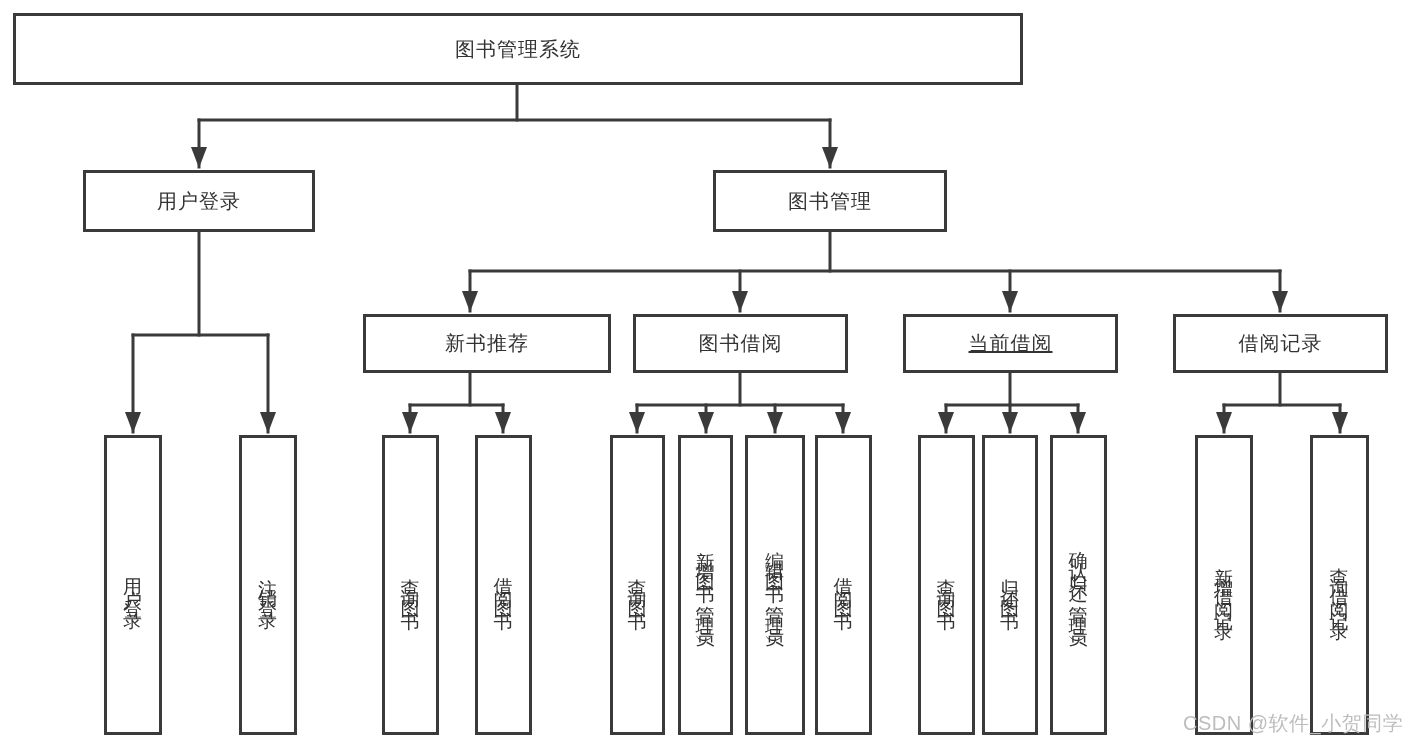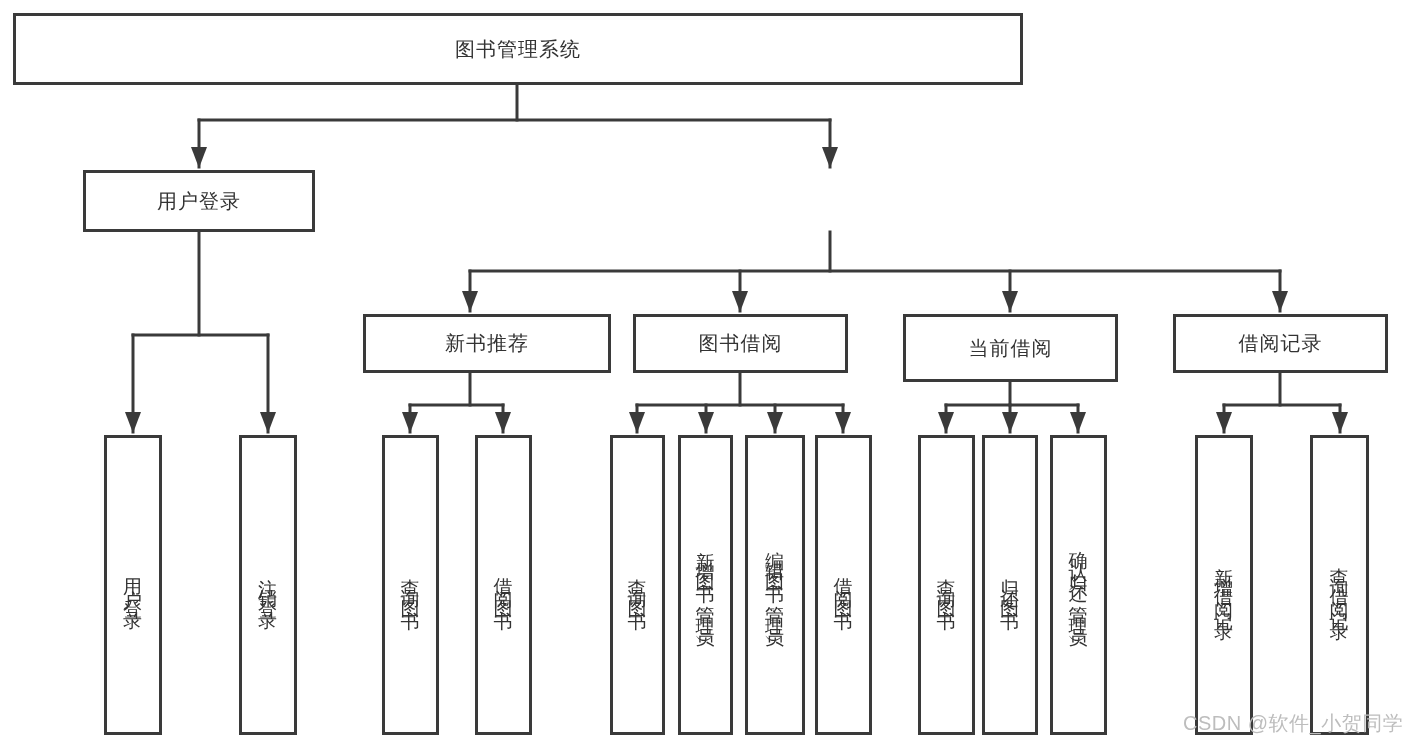--- a/index.html
+++ b/index.html
@@ -73,24 +73,25 @@
       <line x1="1280" y1="373" x2="1280" y2="405"></line>
       <line x1="1224" y1="405" x2="1340" y2="405"></line>
       <line x1="1224" y1="405" x2="1224" y2="432" marker-end="url(#arrow)"></line>
       <line x1="1340" y1="405" x2="1340" y2="432" marker-end="url(#arrow)"></line>
     </g>
   </svg>
 
   <div class="box h-label" style="left:13px;top:13px;width:1010px;height:72px;">图书管理系统</div>
 
   <div class="box h-label" style="left:83px;top:170px;width:232px;height:62px;">用户登录</div>
+  <div class="box h-label" style="left:713px;top:170px;width:234px;height:62px;">图书管理</div>
 
   <div class="box h-label" style="left:363px;top:314px;width:248px;height:59px;">新书推荐</div>
   <div class="box h-label" style="left:633px;top:314px;width:215px;height:59px;">图书借阅</div>
-  <div class="box h-label" style="left:903px;top:314px;width:215px;height:68px;">当前借阅</div>
+  <div class="box h-label" style="left:903px;top:314px;width:215px;height:59px;text-decoration:underline;">当前借阅</div>
   <div class="box h-label" style="left:1173px;top:314px;width:215px;height:59px;">借阅记录</div>
 
   <div class="box leaf" style="left:104px;top:435px;width:58px;height:300px;">用户登录</div>
   <div class="box leaf" style="left:239px;top:435px;width:58px;height:300px;">注销登录</div>
 
   <div class="box leaf" style="left:382px;top:435px;width:57px;height:300px;">查询图书</div>
   <div class="box leaf" style="left:475px;top:435px;width:57px;height:300px;">借阅图书</div>
 
   <div class="box leaf" style="left:610px;top:435px;width:55px;height:300px;">查询图书</div>
   <div class="box leaf" style="left:678px;top:435px;width:55px;height:300px;">新增图书（管理员）</div>

